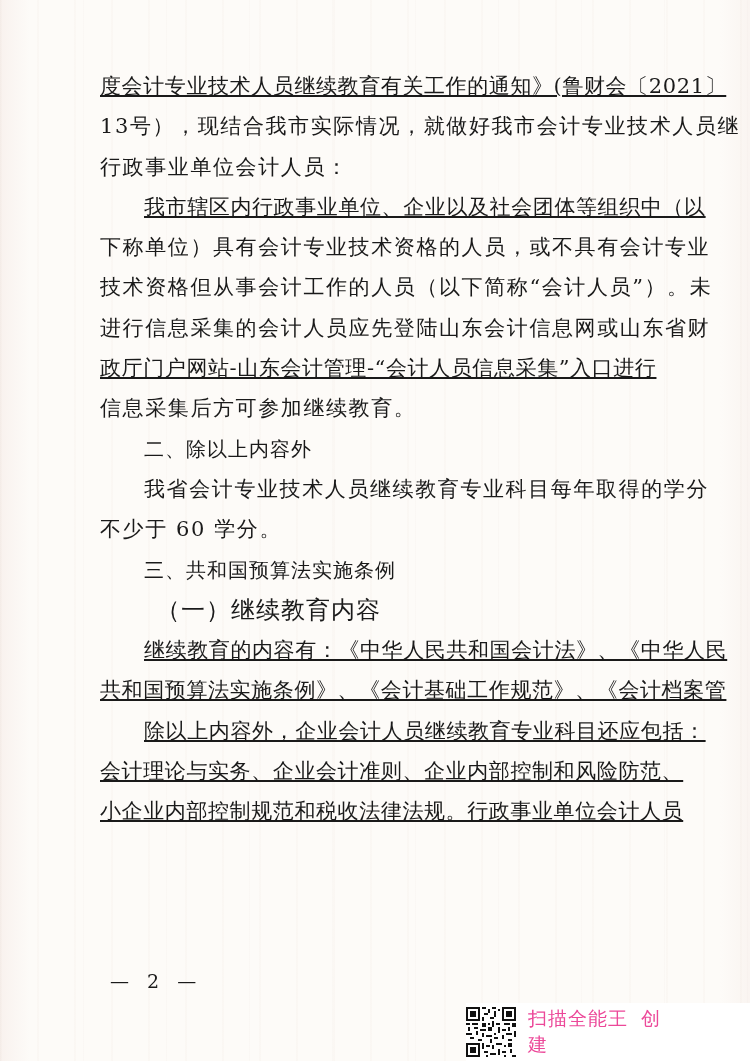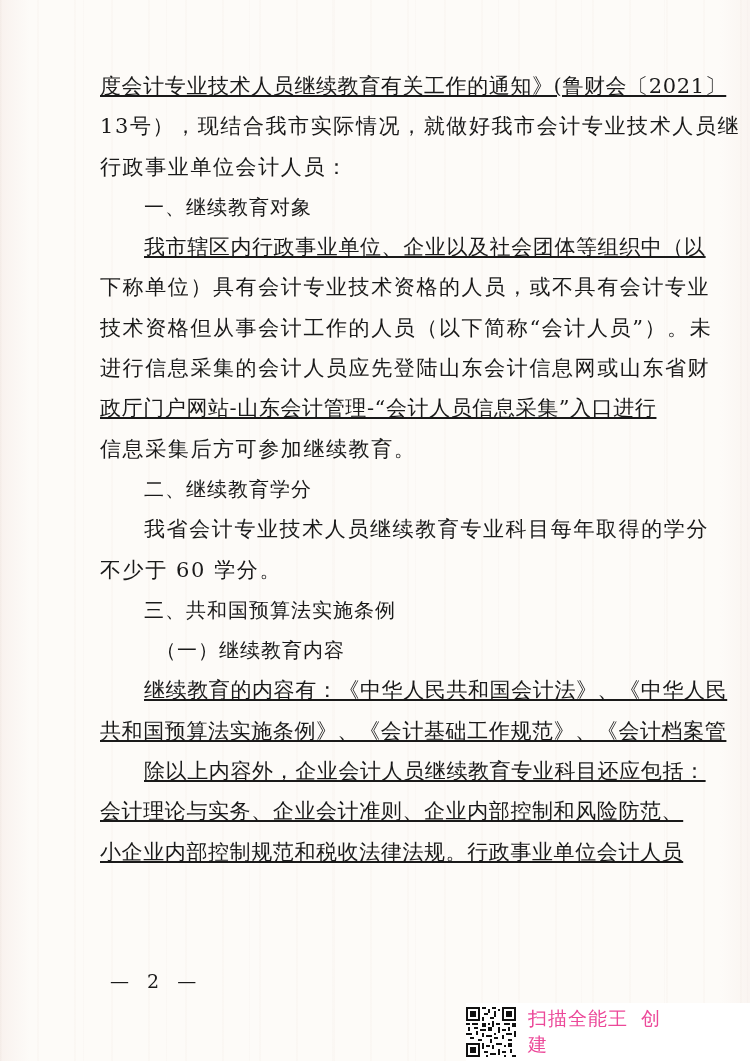--- a/index.html
+++ b/index.html
@@ -39,21 +39,21 @@
     }
     .line.tight { letter-spacing: 0.6px; text-decoration: underline; }
     .indent { padding-left: 44px; }
     .heading {
       font-family: "DejaVu Sans", "Liberation Sans", sans-serif;
       font-size: 20px;
       letter-spacing: 1px;
     }
     .subheading {
       padding-left: 56px;
-      font-size: 20px;
+      font-size: 24px;
       letter-spacing: 1px;
     }
     .page-number {
       position: absolute;
       left: 110px;
       top: 970px;
       font-size: 19px;
       letter-spacing: 6px;
     }
     .watermark {
@@ -82,28 +82,27 @@
   </style>
 </head>
 <body>
 
 <div class="paper-texture"></div>
 
 <div class="page-body">
   <div class="line tight">度会计专业技术人员继续教育有关工作的通知》(鲁财会〔2021〕</div>
   <div class="line">13号），现结合我市实际情况，就做好我市会计专业技术人员继</div>
   <div class="line">行政事业单位会计人员：</div>
-  <div class="line indent heading">一、继续教育对象</div>
   <div class="line indent tight">我市辖区内行政事业单位、企业以及社会团体等组织中（以</div>
   <div class="line">下称单位）具有会计专业技术资格的人员，或不具有会计专业</div>
   <div class="line">技术资格但从事会计工作的人员（以下简称“会计人员”）。未</div>
   <div class="line">进行信息采集的会计人员应先登陆山东会计信息网或山东省财</div>
   <div class="line tight">政厅门户网站-山东会计管理-“会计人员信息采集”入口进行</div>
   <div class="line">信息采集后方可参加继续教育。</div>
-  <div class="line indent heading">二、继续教育学分</div>
+  <div class="line indent heading">二、除以上内容外</div>
   <div class="line indent">我省会计专业技术人员继续教育专业科目每年取得的学分</div>
   <div class="line">不少于 60 学分。</div>
   <div class="line indent heading">三、共和国预算法实施条例</div>
   <div class="line subheading">（一）继续教育内容</div>
   <div class="line indent tight">继续教育的内容有：《中华人民共和国会计法》、《中华人民</div>
   <div class="line tight">共和国预算法实施条例》、《会计基础工作规范》、《会计档案管</div>
   <div class="line indent tight">除以上内容外，企业会计人员继续教育专业科目还应包括：</div>
   <div class="line tight">会计理论与实务、企业会计准则、企业内部控制和风险防范、</div>
   <div class="line tight">小企业内部控制规范和税收法律法规。行政事业单位会计人员</div>
 </div>

